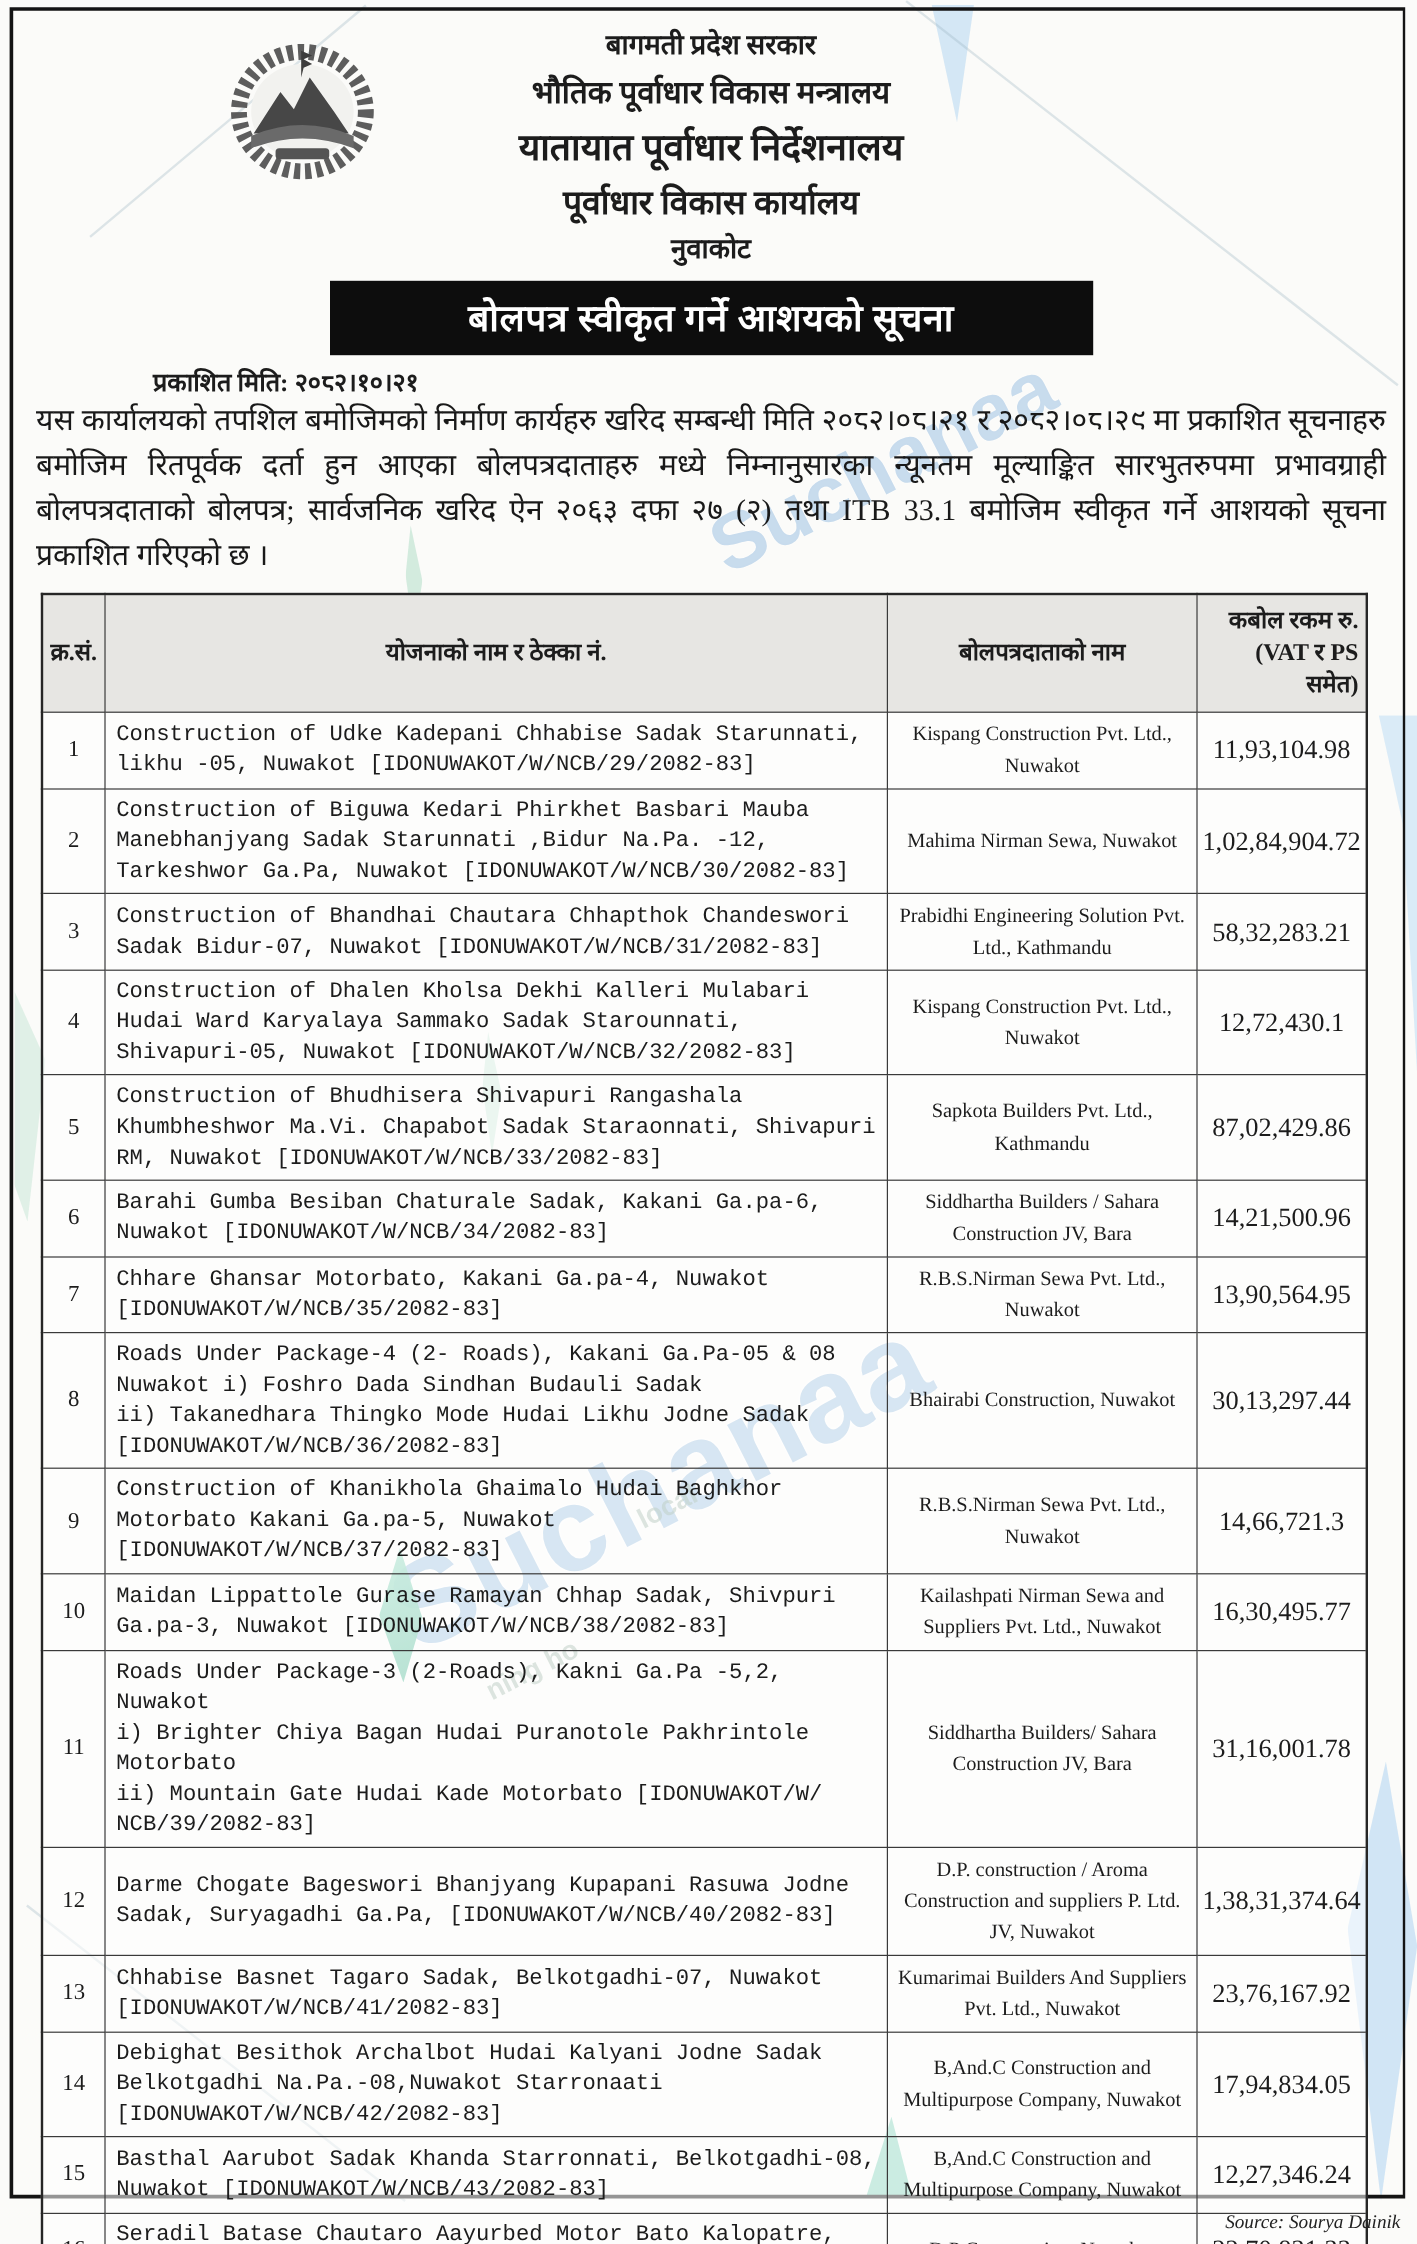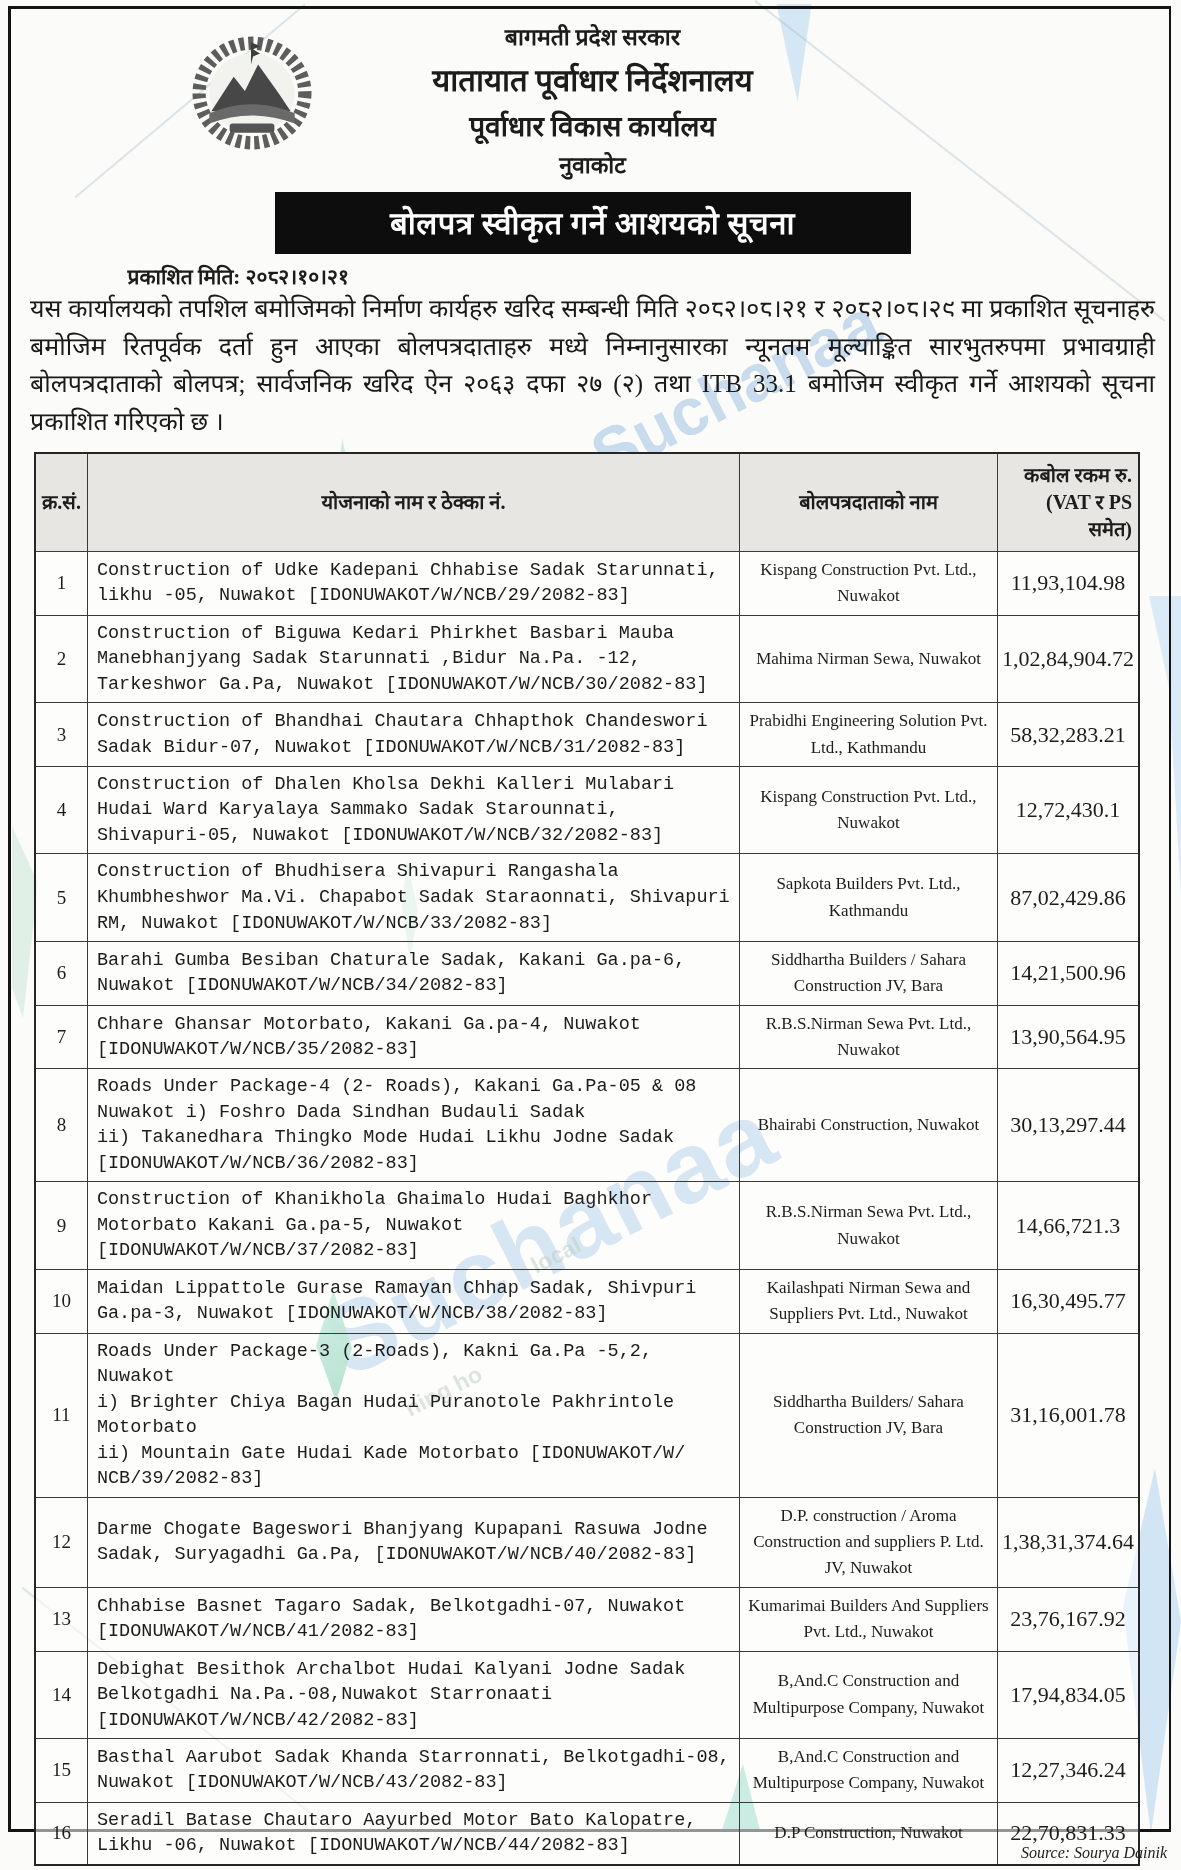--- a/index.html
+++ b/index.html
@@ -147,20 +147,21 @@
     <div class="gov-header">
       <svg class="emblem" viewBox="0 0 120 120" aria-hidden="true">
         <ellipse cx="60" cy="62" rx="52" ry="49" fill="none" stroke="#4f4f4f" stroke-width="13" stroke-dasharray="5 4" opacity="0.92"></ellipse>
         <ellipse cx="60" cy="62" rx="42" ry="39" fill="#f2f2ef"></ellipse>
         <path d="M20 80 L42 46 L53 60 L66 34 L86 62 L98 80 Z" fill="#474747"></path>
         <path d="M18 82 Q60 64 102 82 L102 92 Q60 76 18 92 Z" fill="#6a6a6a"></path>
         <path d="M59 34 v-22 l9 4 l-7 3 l7 4 l-7 3 Z" fill="#3d3d3d"></path>
         <rect x="38" y="92" width="44" height="9" rx="3" fill="#545454"></rect>
       </svg>
       <div class="h-line1">बागमती प्रदेश सरकार</div>
+      <div class="h-line2">भौतिक पूर्वाधार विकास मन्त्रालय</div>
       <div class="h-line3">यातायात पूर्वाधार निर्देशनालय</div>
       <div class="h-line4">पूर्वाधार विकास कार्यालय</div>
       <div class="h-line5">नुवाकोट</div>
       <div class="title-bar">बोलपत्र स्वीकृत गर्ने आशयको सूचना</div>
     </div>
     <div class="pub-date">प्रकाशित मिति: २०८२।१०।२१</div>
 
     <div class="body-par">यस कार्यालयको तपशिल बमोजिमको निर्माण कार्यहरु खरिद सम्बन्धी मिति २०८२।०८।२१ र २०८२।०८।२९ मा प्रकाशित सूचनाहरु बमोजिम रितपूर्वक दर्ता हुन आएका बोलपत्रदाताहरु मध्ये निम्नानुसारका न्यूनतम मूल्याङ्कित सारभुतरुपमा प्रभावग्राही बोलपत्रदाताको बोलपत्र; सार्वजनिक खरिद ऐन २०६३ दफा २७ (२) तथा ITB 33.1 बमोजिम स्वीकृत गर्ने आशयको सूचना प्रकाशित गरिएको छ ।</div>
 
     <table class="tender">

